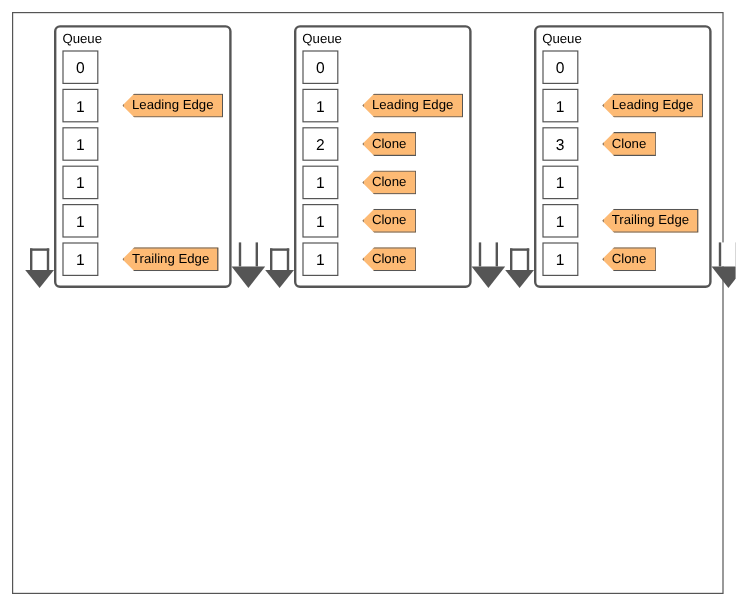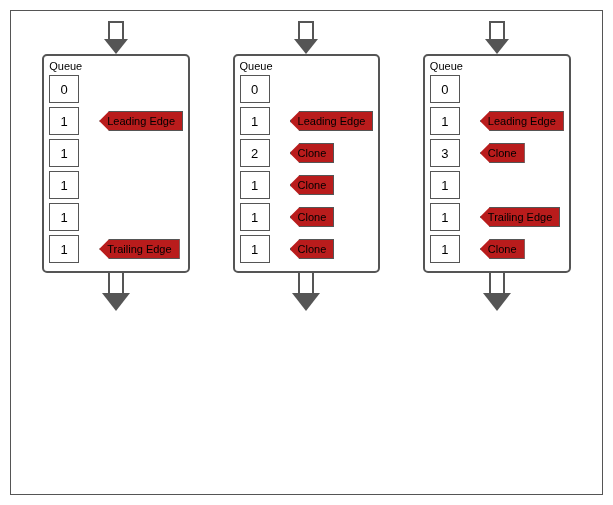--- a/index.html
+++ b/index.html
@@ -34,21 +34,21 @@
       height: 28px;
       border: 1.5px solid #555;
       display: flex;
       align-items: center;
       justify-content: center;
       font-size: 13px;
       background: #fff;
     }
     .edge-label {
       margin-left: 20px;
-      background: #b91c1c;
+      background: #fdba74;
       border: 1.5px solid #555;
       padding: 3px 7px;
       font-size: 11px;
       white-space: nowrap;
       clip-path: polygon(10px 0%, 100% 0%, 100% 100%, 10px 100%, 0% 50%);
     }
     
     .big-arrow-bottom {
       display: flex;
       flex-direction: column;
@@ -78,22 +78,22 @@
     .big-shaft-top {
       width: 16px;
       height: 18px;
       border-left: 2.5px solid #555;
       border-right: 2.5px solid #555;
       border-top: 2.5px solid #555;
       background: #fff;
     }
     .diagram-col {
       display: flex;
-      flex-direction: column;
-      align-items: center;
+      flex-direction: row;
+      align-items: flex-end;
     }
     .inner-queue {
       border: 2px solid #555;
       border-radius: 5px;
       padding: 4px 5px 4px 5px;
       display: flex;
       flex-direction: column;
       align-items: flex-start;
       background: #fff;
     }

